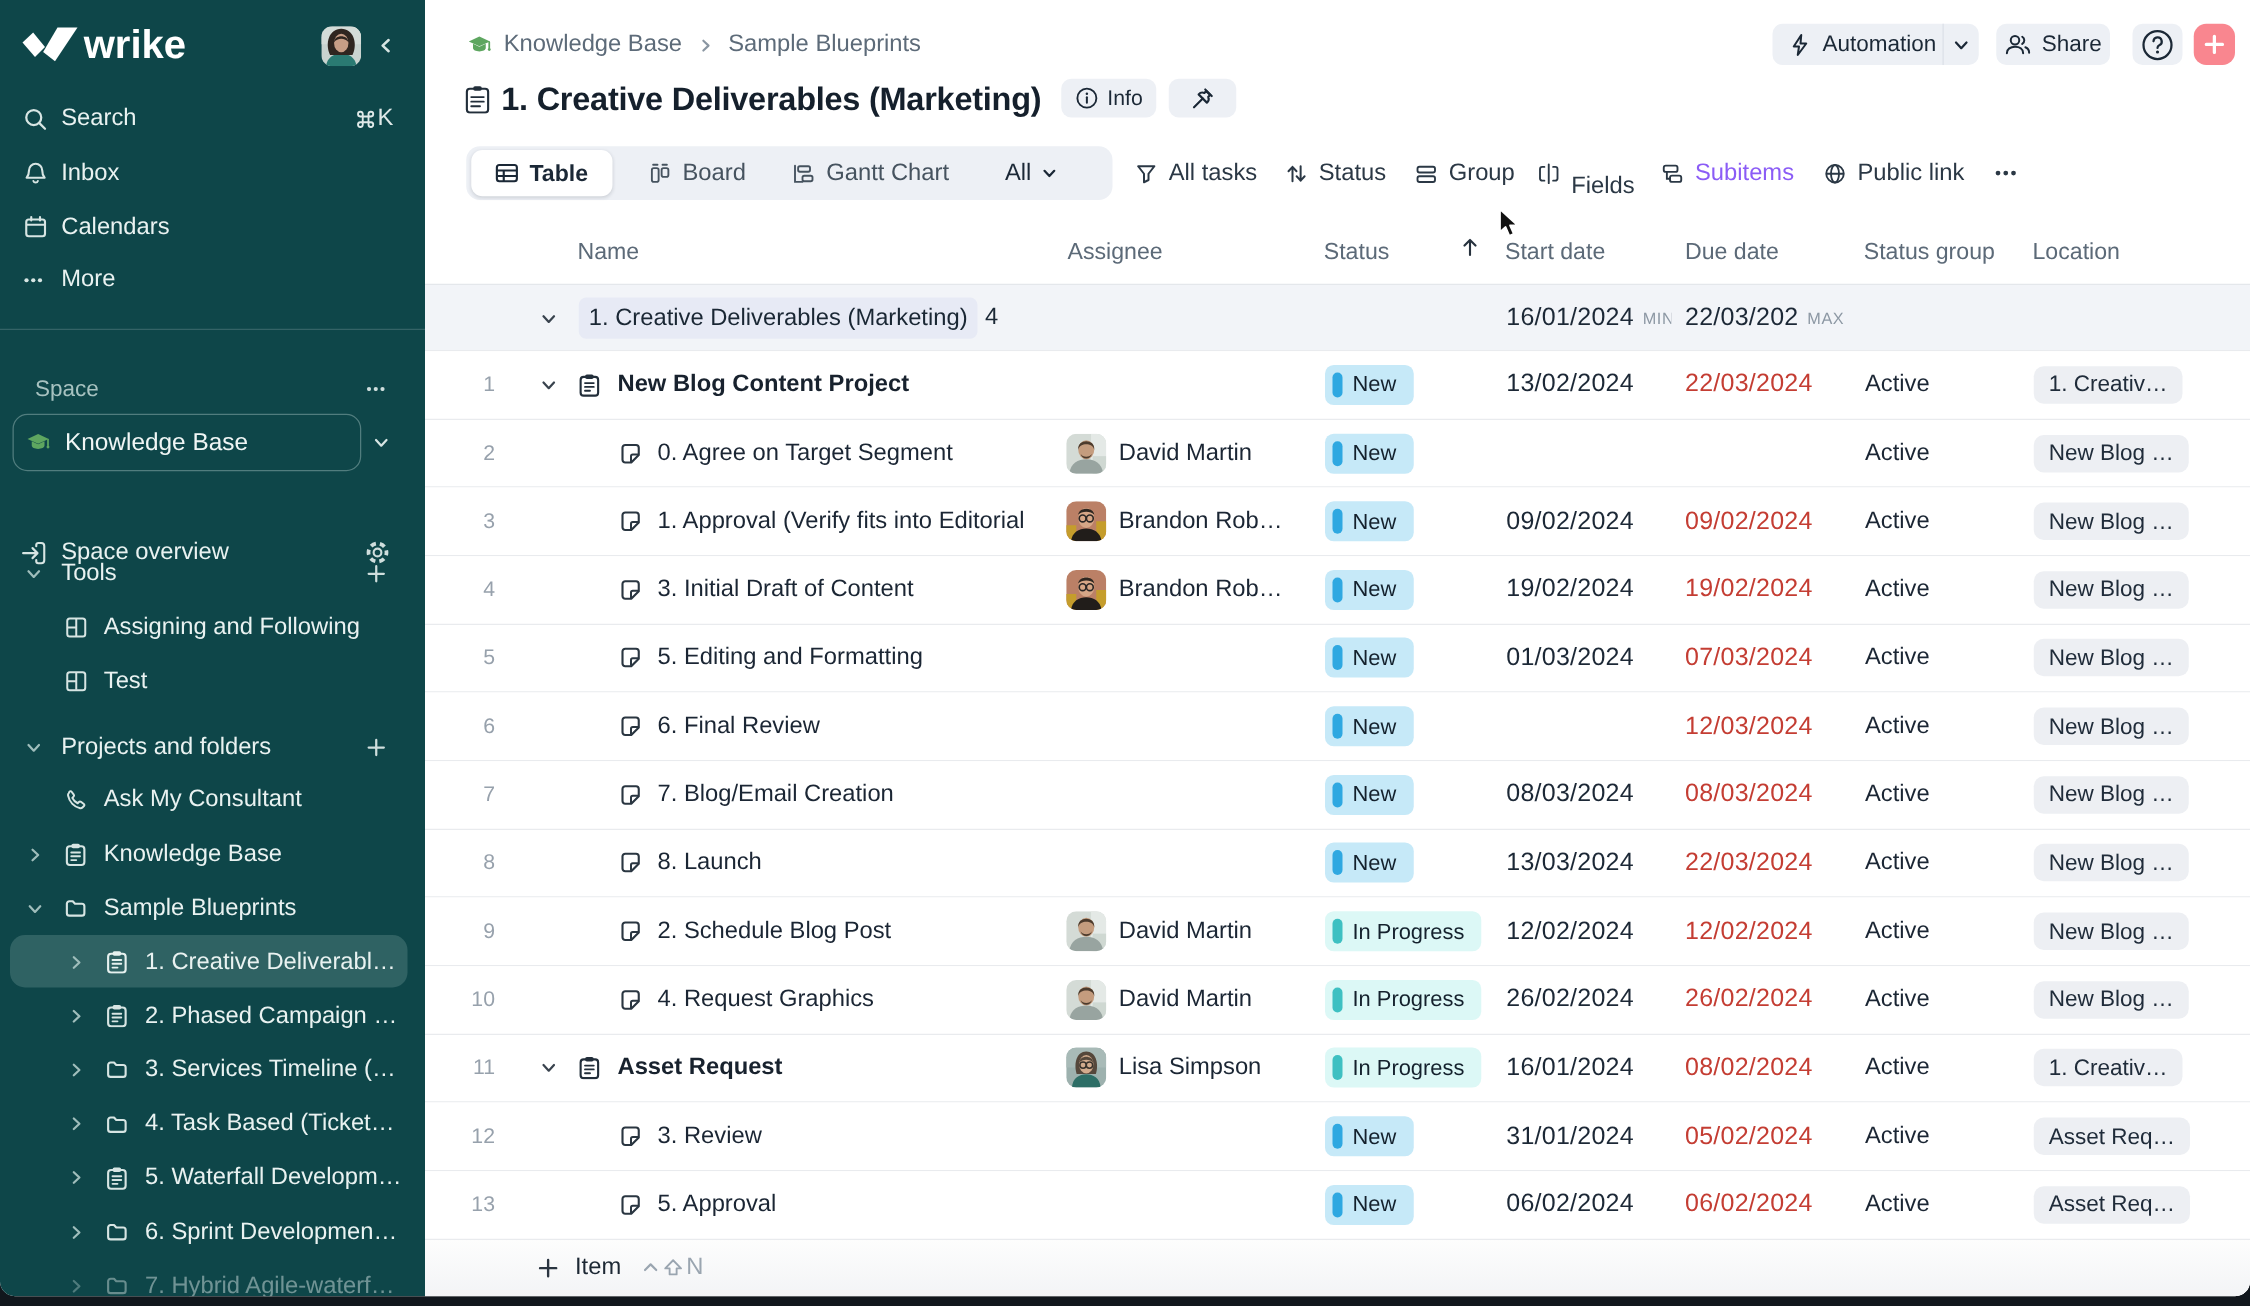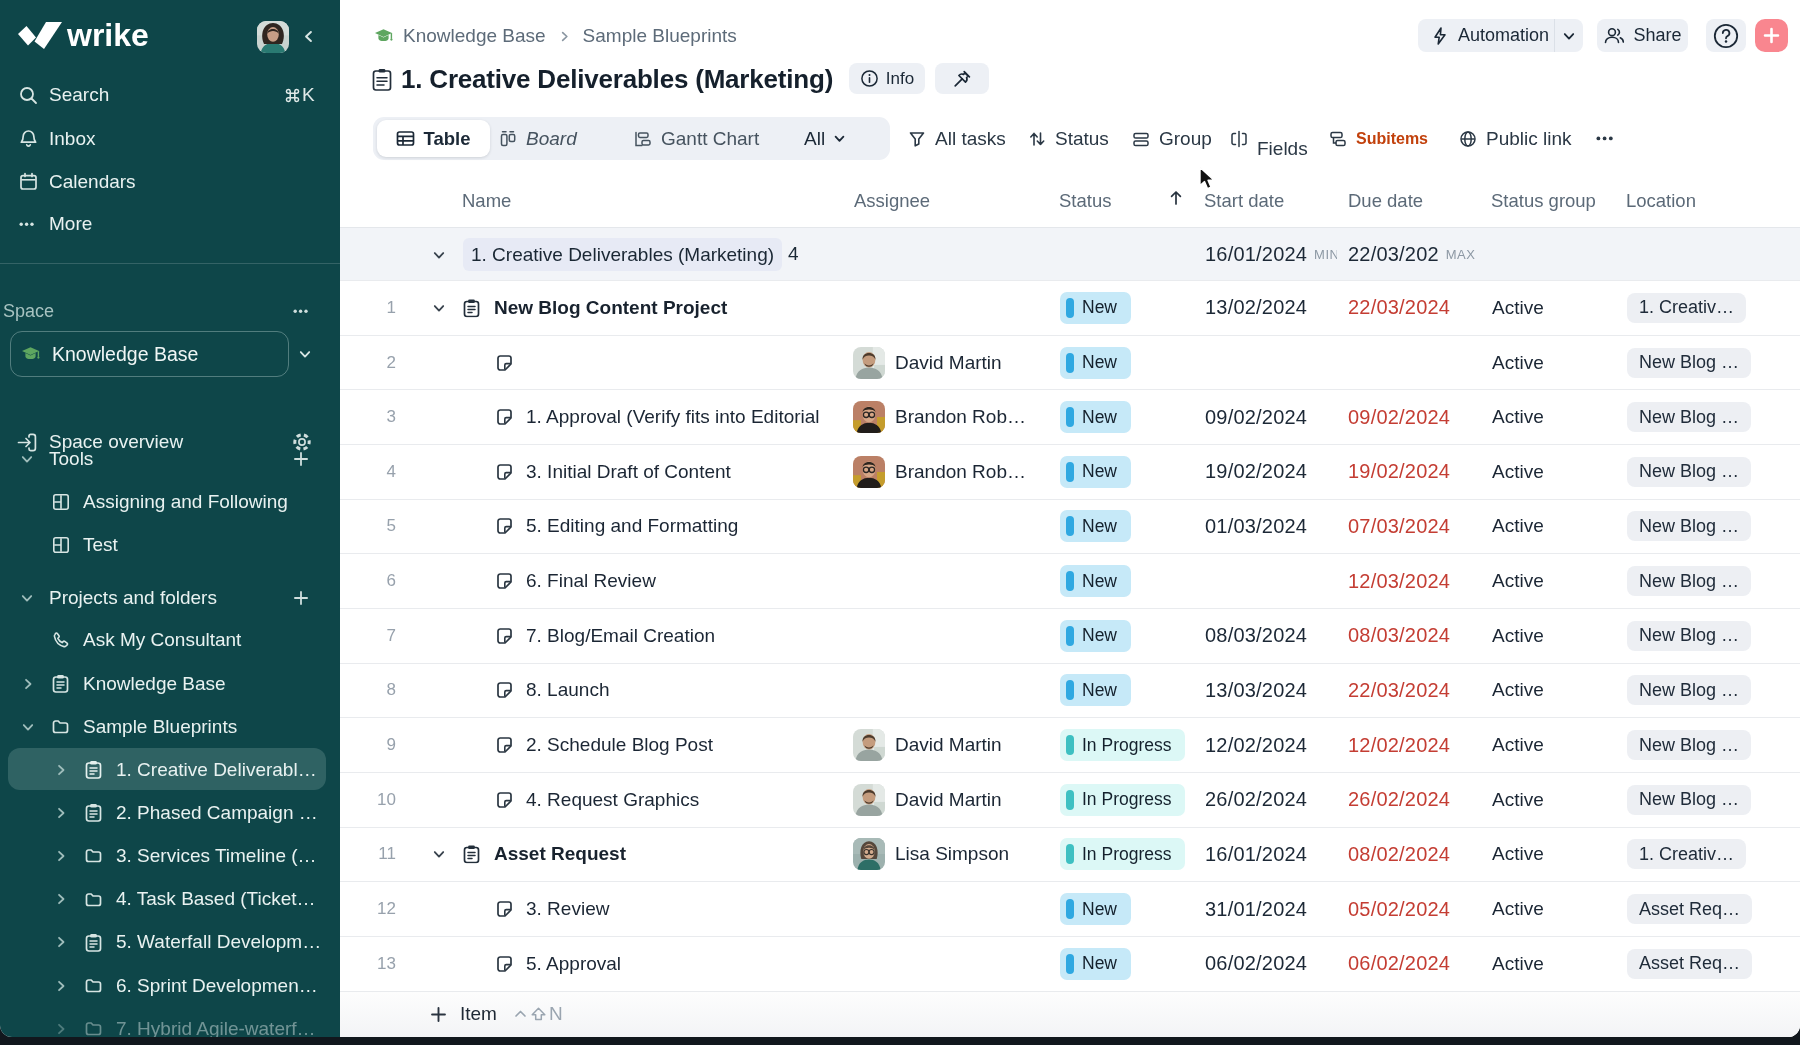--- a/index.html
+++ b/index.html
@@ -101,21 +101,21 @@
             <circle cx="2.2" cy="2.2" r="1.7" fill="#d7e5e3"></circle>
             <circle cx="7.6000000000000005" cy="2.2" r="1.7" fill="#d7e5e3"></circle>
             <circle cx="13.0" cy="2.2" r="1.7" fill="#d7e5e3"></circle>
           </svg>
         </div>
         <div class="abs" style="left:49px; font-size:19px; color:#e9f2f1; white-space:nowrap;">More</div>
       </div>
 <div class="abs" style="left:0; top:263px; width:340px; height:1px; background:rgba(255,255,255,0.16);"></div>
 <div class="sr" style="left:0; top:294px; width:340px; height:34px;">
         <div class="abs" style="left:19px; display:flex;"></div>
-        <div class="abs" style="left:3px; font-size:18px; color:#a7c2c0; white-space:nowrap;">Space</div>
+        <div class="abs" style="left:28px; font-size:18px; color:#a7c2c0; white-space:nowrap;">Space</div>
         <div class="abs" style="left:293px; display:flex;">
           <svg width="15" height="4" viewBox="0 0 15 4" fill="none">
             <circle cx="2.2" cy="2.2" r="1.7" fill="#cfdedd"></circle>
             <circle cx="7.6000000000000005" cy="2.2" r="1.7" fill="#cfdedd"></circle>
             <circle cx="13.0" cy="2.2" r="1.7" fill="#cfdedd"></circle>
           </svg>
         </div>
       </div>
 <div class="abs" style="left:10px; top:331px; width:279px; height:46px; border:1px solid rgba(223,242,240,0.32); border-radius:12px;"></div>
 <div class="sr" style="left:0; top:337px; width:340px; height:34px;">
@@ -406,21 +406,21 @@
         </svg>
       </div>
 <div class="abs" style="left:33px; top:117px; width:517px; height:43px; border-radius:11px; background:#edf0f5;"></div>
 <div class="abs" style="left:36.5px; top:120px; width:113px; height:37px; border-radius:9px; background:#fff; box-shadow:0 1px 3px rgba(20,30,40,0.14); display:flex; align-items:center; justify-content:center; gap:9px;">
  <svg width="19" height="17" viewBox="0 0 19 17" fill="none">
           <rect x="1.5" y="2" width="16" height="13" rx="2" stroke="#1b2836" stroke-width="1.7"></rect>
 <path d="M1.8 6.4 H17.2 M1.8 10.8 H17.2 M7 6.4 V15" stroke="#1b2836" stroke-width="1.7"></path>
         </svg>
         <span style="font-size:18.5px; color:#1b2836; font-weight:700;">Table</span>
 </div>
-<div class="sr" style="left:159px; top:117px; height:43px; gap:9px;font-style:italic;">
+<div class="sr" style="left:179px; top:117px; height:43px; gap:9px;">
         <svg width="18" height="18" viewBox="0 0 18 18" fill="none">
           <rect x="2.5" y="4.5" width="5.4" height="11" rx="1.5" stroke="#46535f" stroke-width="1.5"></rect>
 <rect x="10.3" y="4.5" width="5.4" height="7" rx="1.5" stroke="#46535f" stroke-width="1.5"></rect>
 <path d="M3.5 1.8 H7 M11 1.8 H14.5" stroke="#46535f" stroke-width="1.5" stroke-linecap="round"></path>
         </svg>
         <span style="font-size:19px; color:#46535f;">Board</span>
       </div>
 <div class="sr" style="left:294px; top:117px; height:43px; gap:9px;">
         <svg width="18" height="18" viewBox="0 0 18 18" fill="none">
           <rect x="4.5" y="3" width="9.5" height="4.4" rx="1.4" stroke="#46535f" stroke-width="1.5"></rect>
@@ -462,21 +462,21 @@
 <path d="M9 1.5 V16.5" stroke="#2b3845" stroke-width="1.5" stroke-linecap="round"></path>
         </svg>
         <span style="font-size:19px; color:#2b3845;margin-top:20px;">Fields</span>
       </div>
 <div class="sr" style="left:989px; top:117px; height:43px; gap:9px;">
         <svg width="18" height="18" viewBox="0 0 18 18" fill="none">
           <rect x="2" y="2.5" width="11" height="5" rx="1.6" stroke="#2b3845" stroke-width="1.5"></rect>
 <rect x="7" y="10.5" width="9" height="5" rx="1.6" stroke="#2b3845" stroke-width="1.5"></rect>
 <path d="M4.5 7.8 V13 H6.8" stroke="#2b3845" stroke-width="1.5" stroke-linecap="round"></path>
         </svg>
-        <span style="font-size:16px; color:#c2410c;font-weight:bold;">Subitems</span>
+        <span style="font-size:19px; color:#8b5cf6;">Subitems</span>
       </div>
 <div class="sr" style="left:1119px; top:117px; height:43px; gap:9px;">
         <svg width="18" height="18" viewBox="0 0 18 18" fill="none">
           <circle cx="9" cy="9" r="7" stroke="#2b3845" stroke-width="1.5"></circle>
 <ellipse cx="9" cy="9" rx="3.2" ry="7" stroke="#2b3845" stroke-width="1.5"></ellipse>
 <path d="M2.3 9 H15.7" stroke="#2b3845" stroke-width="1.5"></path>
         </svg>
         <span style="font-size:19px; color:#2b3845;">Public link</span>
       </div>
 <div class="sr" style="left:1256px; top:117px; height:43px;">
@@ -538,20 +538,21 @@
         <div class="locpill">1. Creativ…</div>
       </div>
 <div class="trow" style="top:335.65999999999997px;">
         <div class="num">2</div>
         <div class="abs" style="left:156px; top:50%; transform:translateY(-50%); display:flex;">
           <svg width="17" height="18" viewBox="0 0 17 18" fill="none">
             <path d="M2 4.2 a2.2 2.2 0 0 1 2.2 -2.2 H12.8 a2.2 2.2 0 0 1 2.2 2.2 V10 L9 16 H4.2 A2.2 2.2 0 0 1 2 13.8 Z" stroke="#2a3641" stroke-width="1.7" stroke-linejoin="round"></path>
 <path d="M8.8 15.6 V11 a1.4 1.4 0 0 1 1.4 -1.4 H14.7" stroke="#2a3641" stroke-width="1.6" stroke-linejoin="round"></path>
           </svg>
         </div>
+        <div class="name-t">0. Agree on Target Segment</div>
         <div class="avatar"><svg width="32" height="32" viewBox="0 0 32 32" fill="none">
             <rect width="32" height="32" fill="#d4dbd6"></rect>
 <rect x="19.84" y="0" width="12.16" height="32" fill="#e4e9e6"></rect>
 <rect x="21.12" y="17.92" width="10.88" height="14.08" fill="#cfd8d2"></rect>
 <path d="M2.56 32 C3.2 23.68 9.6 20.48 16.0 20.48 C22.4 20.48 28.8 23.68 29.44 32 Z" fill="#98a4a0"></path>
 <ellipse cx="16.0" cy="12.8" rx="6.4" ry="7.68" fill="#c49c7e"></ellipse>
 <path d="M9.6 12.8 C8.64 3.84 23.36 3.84 22.4 12.8 C21.12 7.04 10.88 7.04 9.6 12.8 Z" fill="#4c3b2d"></path>
 <path d="M11.52 16.0 C12.16 21.12 19.84 21.12 20.48 16.0 C19.2 19.2 12.8 19.2 11.52 16.0 Z" fill="#4c3b2d"></path>
           </svg></div>
         <div class="asg">David Martin</div>

